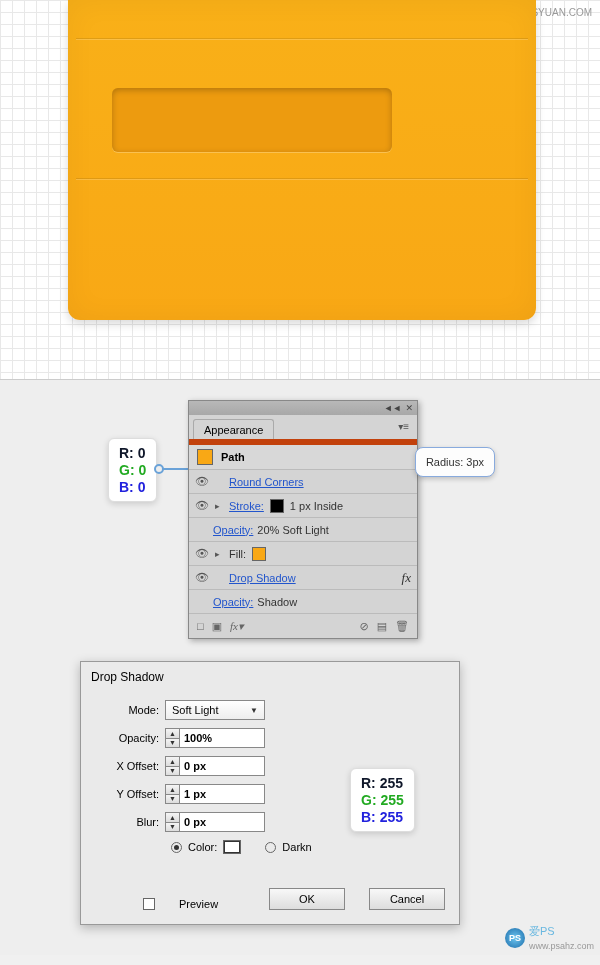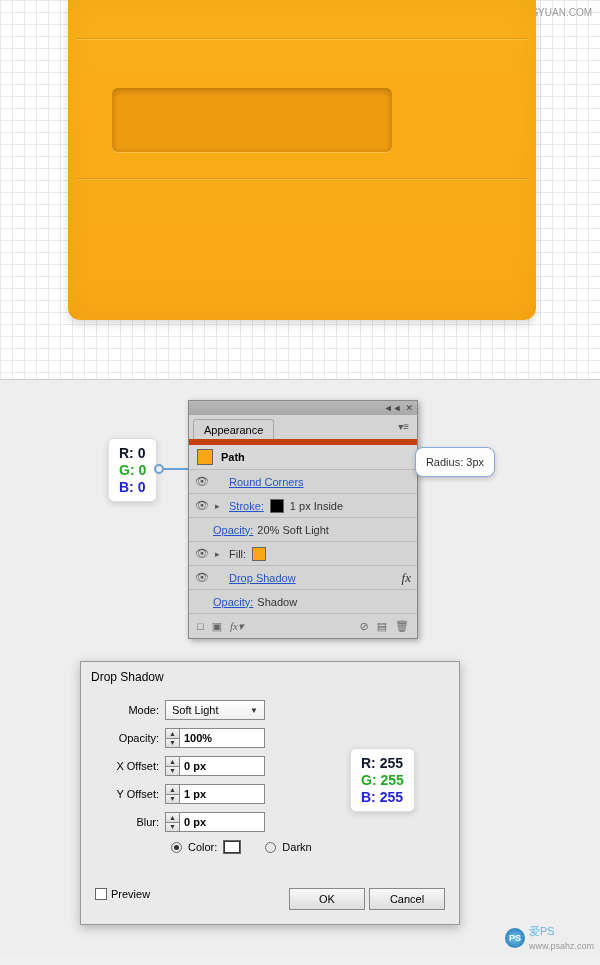--- a/index.html
+++ b/index.html
@@ -63,21 +63,21 @@
   border-radius: 6px;
   padding: 6px 10px;
   box-shadow: 0 2px 6px rgba(0,0,0,0.15);
   font-size: 14px; font-weight: bold;
   line-height: 1.2;
 }
 .rgb-callout .r { color: #0f172a; }
 .rgb-callout .g { color: #2a2; }
 .rgb-callout .b { color: #22d; }
 .rgb-black { top: 58px; left: 108px; }
-.rgb-white { top: 368px; left: 350px; }
+.rgb-white { top: 388px; left: 350px; }
 
 .connector {
   position: absolute;
   top: 88px; left: 162px;
   width: 60px; height: 2px;
   background: #6aa2d8;
 }
 .connector::before, .connector::after {
   content: '';
   position: absolute;
@@ -218,23 +218,24 @@
   display: flex; align-items: center;
   margin: 6px 0 14px 72px;
   gap: 6px;
   font-size: 11px;
 }
 .radio { width: 11px; height: 11px; border: 1px solid #666; border-radius: 50%; display: inline-flex; align-items: center; justify-content: center; }
 .radio.checked::after { content: ''; width: 5px; height: 5px; background: #333; border-radius: 50%; }
 .color-swatch { width: 18px; height: 14px; border: 1px solid #666; background: #fff; box-shadow: 0 0 0 1px #333 inset; }
 
 .dialog-footer {
-  display: flex; align-items: flex-start;
+  display: flex; align-items: flex-end;
   padding: 10px 14px 14px;
-  gap: 4px;
+  gap: 24px;
+  margin-left: 48px;
 }
 .checkbox { width: 12px; height: 12px; border: 1px solid #666; background: #fff; display: inline-block; }
 .btn {
   min-width: 76px; height: 22px;
   border: 1px solid #888;
   background: linear-gradient(#f8f8f8, #ddd);
   font-size: 11px;
   cursor: pointer;
 }
 .dialog-footer .spacer { flex: 1; }

